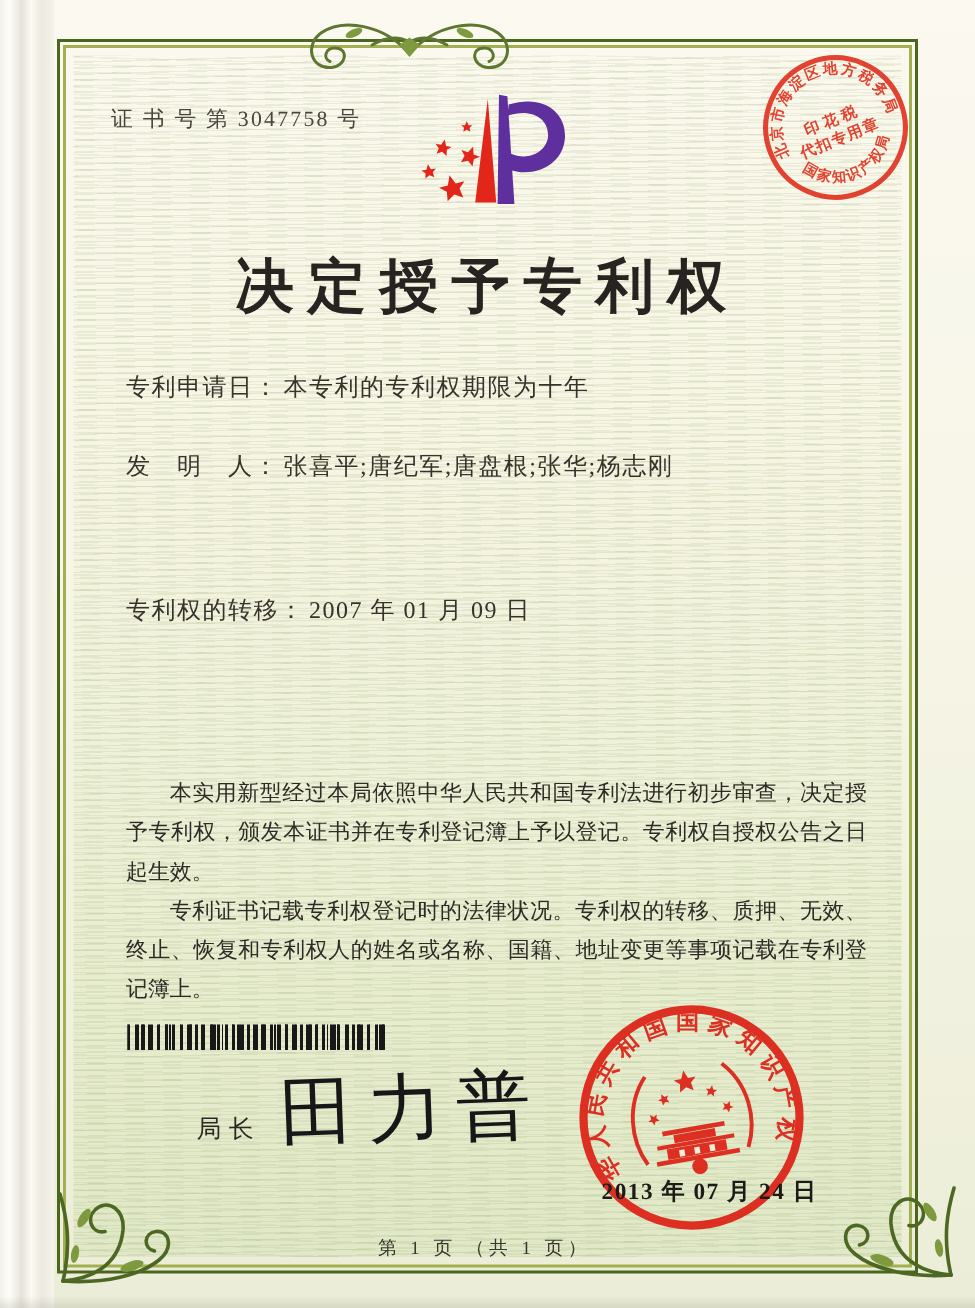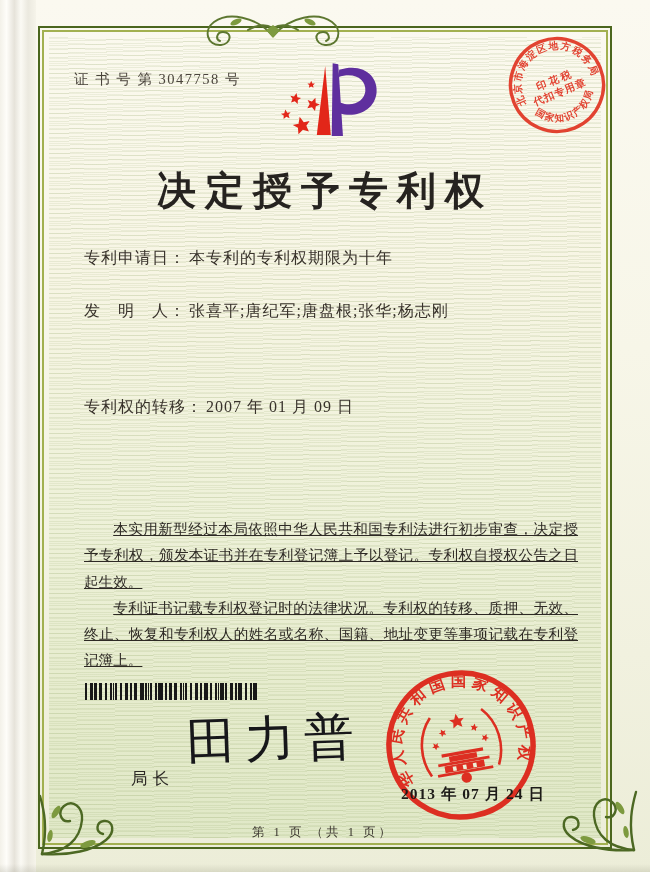--- a/index.html
+++ b/index.html
@@ -39,28 +39,28 @@
   .abs{position:absolute;}
   .cert-number{left:74px;top:70px;font-size:14.5px;letter-spacing:1.5px;color:#4a443c;z-index:3;}
   .logo{left:272px;top:60px;z-index:3;}
   .tax-stamp{left:499px;top:27px;z-index:4;transform:rotate(-22deg);opacity:.9;}
   .title{left:0;right:0;top:164px;text-align:center;font-size:39px;font-weight:700;
          letter-spacing:9px;color:#262320;z-index:3;}
   .field{left:84px;font-size:16px;letter-spacing:1px;color:#38322b;z-index:3;white-space:nowrap;}
   .fvalue{margin-left:3px;}
   .paras{left:84px;top:516px;width:494px;z-index:3;font-size:14.6px;line-height:1.8;
          text-align:justify;color:#2e2a25;}
-  .paras p{margin:0;text-indent:2em;text-decoration:underline;}
+  .paras p{margin:0;text-indent:2em;}
   .barcode{left:85px;top:683px;width:173px;height:17px;z-index:3;
     background:
       repeating-linear-gradient(90deg,#181818 0 2px,rgba(0,0,0,0) 2px 5px),
       repeating-linear-gradient(90deg,#181818 0 1px,rgba(0,0,0,0) 1px 7px),
       repeating-linear-gradient(90deg,rgba(0,0,0,0) 0 9px,#181818 9px 11px,rgba(0,0,0,0) 11px 16px);
   }
-  .signer-role{left:131px;top:742px;font-size:16.5px;letter-spacing:5px;color:#2c2925;z-index:3;margin-top:26px;}
+  .signer-role{left:131px;top:742px;font-size:16.5px;letter-spacing:5px;color:#2c2925;z-index:3;}
   .signature{left:186px;top:706px;font-size:50px;letter-spacing:9px;color:#17171a;
              transform:rotate(-2deg);z-index:3;font-weight:500;}
   .office-seal{left:380px;top:664px;z-index:5;opacity:.94;}
   .seal-date{left:398px;top:784px;width:150px;text-align:center;font-size:15.5px;
              font-weight:600;letter-spacing:1px;color:#1d1b18;z-index:6;}
   .footer{left:0;right:4px;top:824px;text-align:center;font-size:12.5px;letter-spacing:3px;
           color:#3a352e;z-index:3;}
   .orn{z-index:2;}
   .orn-top{left:188px;top:6px;}
   .orn-bl{left:36px;top:752px;}

